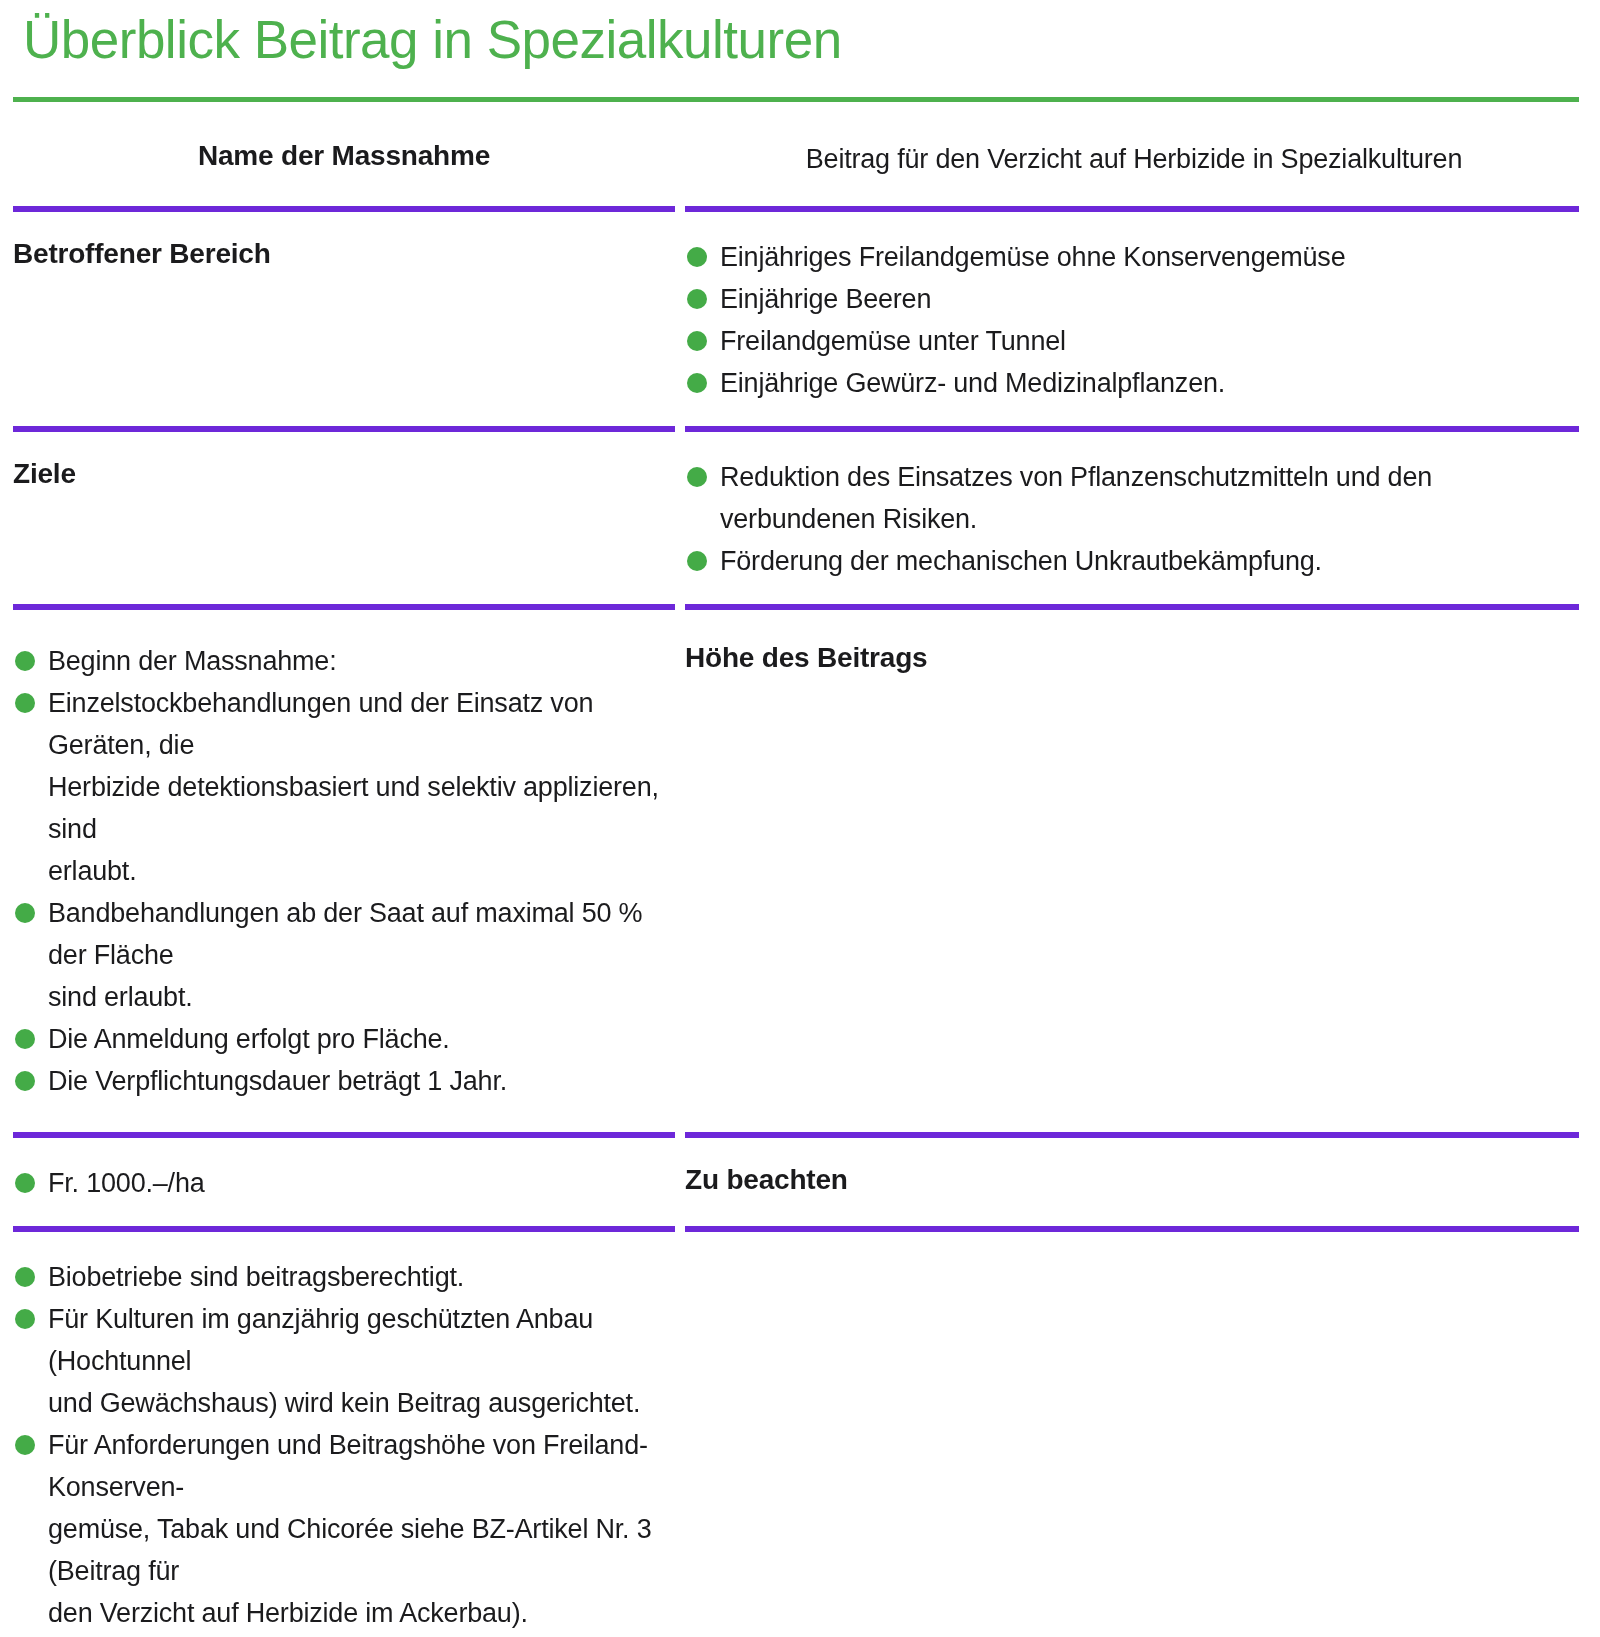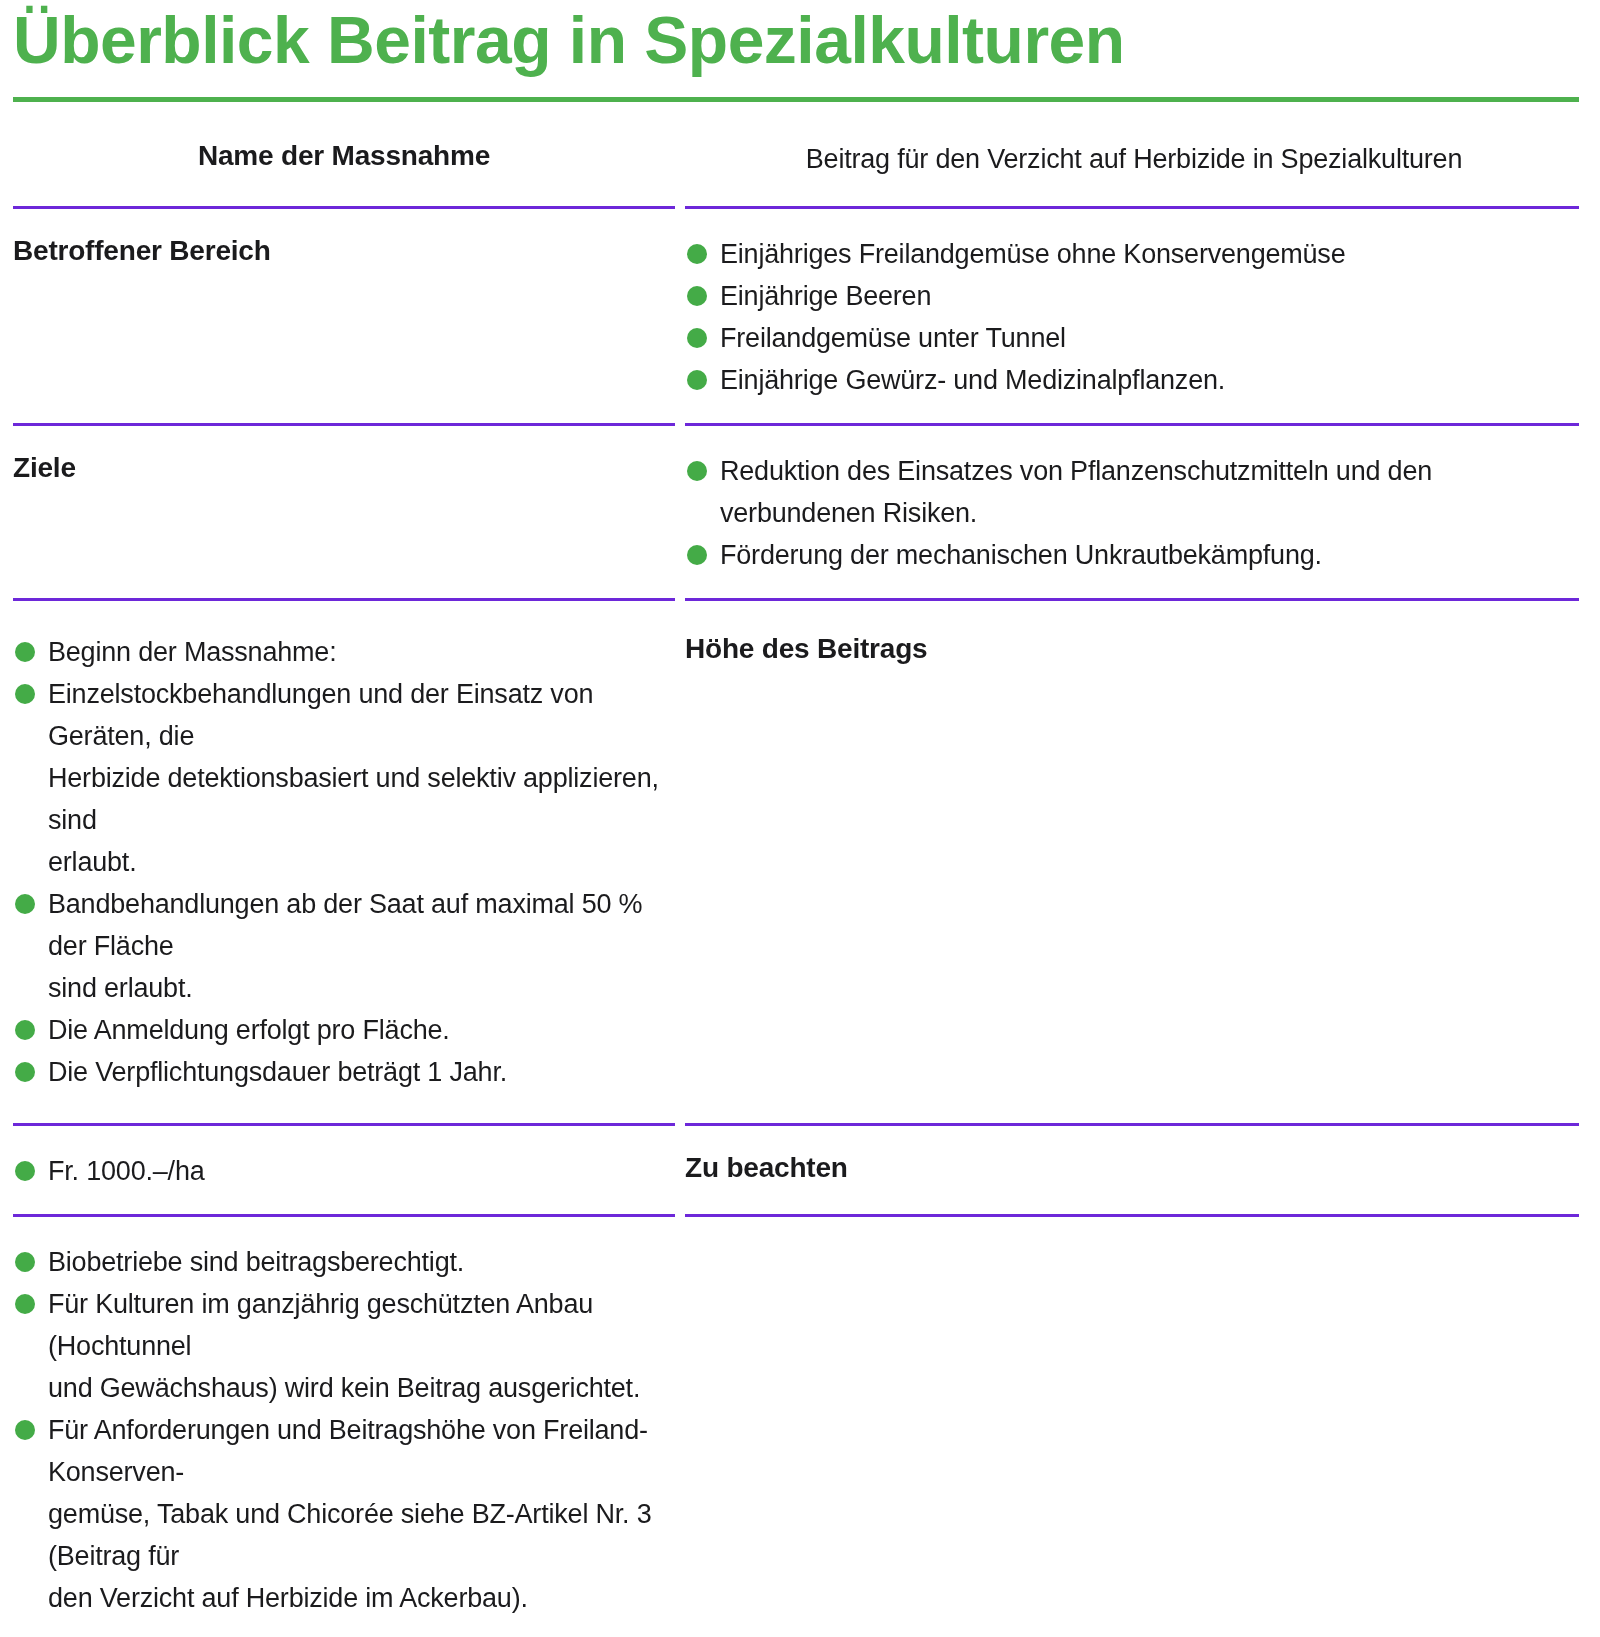--- a/index.html
+++ b/index.html
@@ -14,42 +14,42 @@
     overflow: hidden;
   }
   .page {
     box-sizing: border-box;
     width: 1600px;
     height: 1637px;
     padding: 0 21px 0 13px;
   }
   
   h1.title {
-    margin: 4px 0 0 0;
-    font-size: 66px;
+    margin: 4px 0 0 10px;
+    font-size: 53px;
     line-height: 72px;
-    font-weight: 700;
+    font-weight: 400;
     letter-spacing: -0.5px;
     color: #4eb14e;
   }
   .green-rule {
     margin-top: 21px;
     height: 5px;
     background: #4eb14e;
   }
   
   .table {
     display: grid;
     grid-template-columns: 662px 1fr;
     column-gap: 10px;
     font-size: 27px;
     line-height: 42px;
   }
   .cell {
-    border-top: 3px solid #6d28d9;
+    border-top: 6px solid #6d28d9;
     padding: 24px 0 22px 0;
   }
   
   .table > .cell:nth-child(1),
   .table > .cell:nth-child(2) {
     border-top: none;
     padding-top: 36px;
     padding-bottom: 26px;
     text-align: center;
   }

